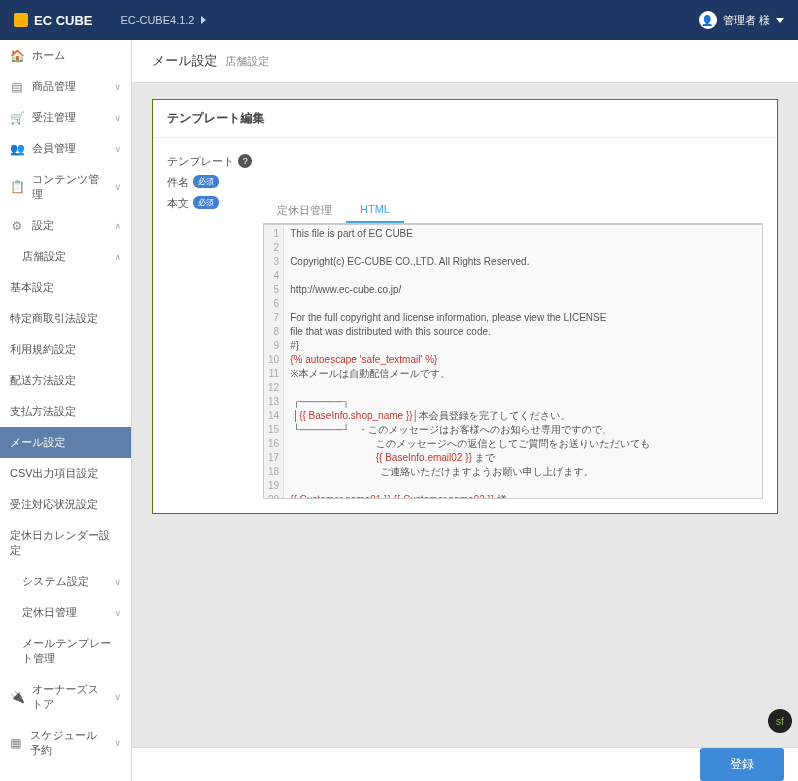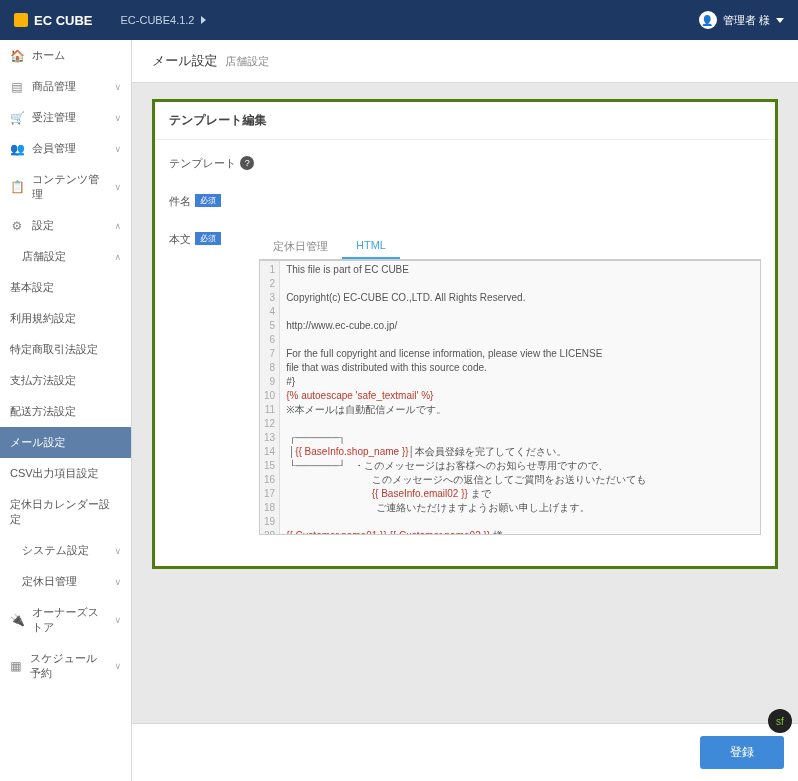--- a/index.html
+++ b/index.html
@@ -14,41 +14,41 @@
 .hdr .user { display:flex; align-items:center; gap:6px; font-size:11px; }
 .hdr .avatar { width:18px; height:18px; background:#fff; border-radius:50%; display:flex; align-items:center; justify-content:center; color:#1d3863; font-size:10px; }
 .chev-d { width:0; height:0; border-left:4px solid transparent; border-right:4px solid transparent; border-top:5px solid currentColor; display:inline-block; }
 .chev-r { width:0; height:0; border-top:4px solid transparent; border-bottom:4px solid transparent; border-left:5px solid currentColor; display:inline-block; }
 
 
 .shell { display:flex; height:calc(100% - 40px); }
 .side { width:132px; background:#fff; border-right:1px solid #d9d9d9; overflow-y:auto; }
 .main { flex:1; display:flex; flex-direction:column; overflow:hidden; }
 .content { flex:1; overflow:auto; padding:0; }
-.footer { height:58px; background:#fff; border-top:1px solid #d9d9d9; display:flex; align-items:center; justify-content:flex-end; padding:0 14px; }
+.footer { height:34px; background:#fff; border-top:1px solid #d9d9d9; display:flex; align-items:center; justify-content:flex-end; padding:0 14px; }
 
 
 .side a { display:flex; align-items:center; padding:8px 10px; color:#555; text-decoration:none; font-size:11px; gap:8px; cursor:pointer; }
 .side a.lvl1 { font-weight:500; }
 .side a.lvl2 { padding-left:22px; }
 .side a.lvl3 { }
 .side a.active { background:#5d7fa8; color:#fff; }
 .side a .xp { margin-left:auto; color:#aaa; font-size:9px; }
 .side .mi { width:14px; color:#888; text-align:center; font-size:12px; }
 
 
 .pgtitle { background:#fff; padding:12px 20px; border-bottom:1px solid #ddd; font-size:13px; color:#333; }
 .pgtitle .sub { color:#888; font-size:11px; margin-left:4px; }
-.card { background:#fff; margin:16px 20px 0; border:3px solid #4d7c0f; }
+.card { background:#fff; margin:16px 20px 0; border:1px solid #4d7c0f; }
 .card-h { padding:10px 14px; border-bottom:1px solid #eee; font-size:12px; font-weight:bold; color:#444; }
 .card-b { padding:12px 14px; }
-.row { display:flex; margin-bottom:19px; }
+.row { display:flex; margin-bottom:2px;gap:6px; }
 .row .lab { width:90px; font-size:11px; color:#555; display:flex; align-items:flex-start; gap:4px; padding-top:4px; }
 .row .fld { flex:1; }
-.req { background:#3f7fd6; color:#fff; font-size:8px; padding:1px 5px; border-radius:0; }
+.req { background:#3f7fd6; color:#fff; font-size:8px; padding:1px 5px; border-radius:6px; }
 .qmark { width:14px; height:14px; background:#555; color:#fff; border-radius:50%; display:inline-flex; align-items:center; justify-content:center; font-size:9px; }
 select.tpl { width:100%; padding:5px 6px; border:1px solid #ccc; font-size:11px; background:#fff; }
 input.subj { width:100%; padding:5px 6px; border:1px solid #ccc; font-size:11px; }
 
 .tabs { display:flex; border-bottom:1px solid #ccc; margin-top:6px; }
 .tab { padding:5px 14px; font-size:11px; cursor:pointer; color:#888; }
 .tab.active { color:#3da5e8; border-bottom:2px solid #3da5e8; }
 
 .code { border:1px solid #ccc; background:#f9f9f9; height:275px; overflow:auto; display:flex; font-family:Menlo,Consolas,monospace; font-size:10px; line-height:14px; }
 .gut { background:#f2f2f2; color:#aaa; text-align:right; padding:2px 4px; border-right:1px solid #ddd; user-select:none; white-space:pre; }
@@ -114,47 +114,53 @@
         <span class="xp">∧</span>
       </a>
       <a class="lvl2">
         <span>店舗設定</span>
         <span class="xp">∧</span>
       </a>
       <a class="lvl3">
         <span>基本設定</span>
       </a>
       <a class="lvl3">
+        <span>特定商取引法設定</span>
+      </a>
+      <a class="lvl3">
         <span>利用規約設定</span>
       </a>
       <a class="lvl3">
-        <span>特定商取引法設定</span>
+        <span>配送方法設定</span>
       </a>
       <a class="lvl3">
         <span>支払方法設定</span>
-      </a>
-      <a class="lvl3">
-        <span>配送方法設定</span>
       </a>
       <a class="lvl3 active">
         <span>メール設定</span>
       </a>
       <a class="lvl3">
         <span>CSV出力項目設定</span>
       </a>
       <a class="lvl3">
+        <span>受注対応状況設定</span>
+      </a>
+      <a class="lvl3">
         <span>定休日カレンダー設定</span>
       </a>
       <a class="lvl2">
         <span>システム設定</span>
         <span class="xp">∨</span>
       </a>
       <a class="lvl2">
         <span>定休日管理</span>
         <span class="xp">∨</span>
+      </a>
+      <a class="lvl2">
+        <span>メールテンプレート管理</span>
       </a>
       <a class="lvl1">
         <span class="mi">🔌</span>
         <span>オーナーズストア</span>
         <span class="xp">∨</span>
       </a>
       <a class="lvl1">
         <span class="mi">▦</span>
         <span>スケジュール予約</span>
         <span class="xp">∨</span>

